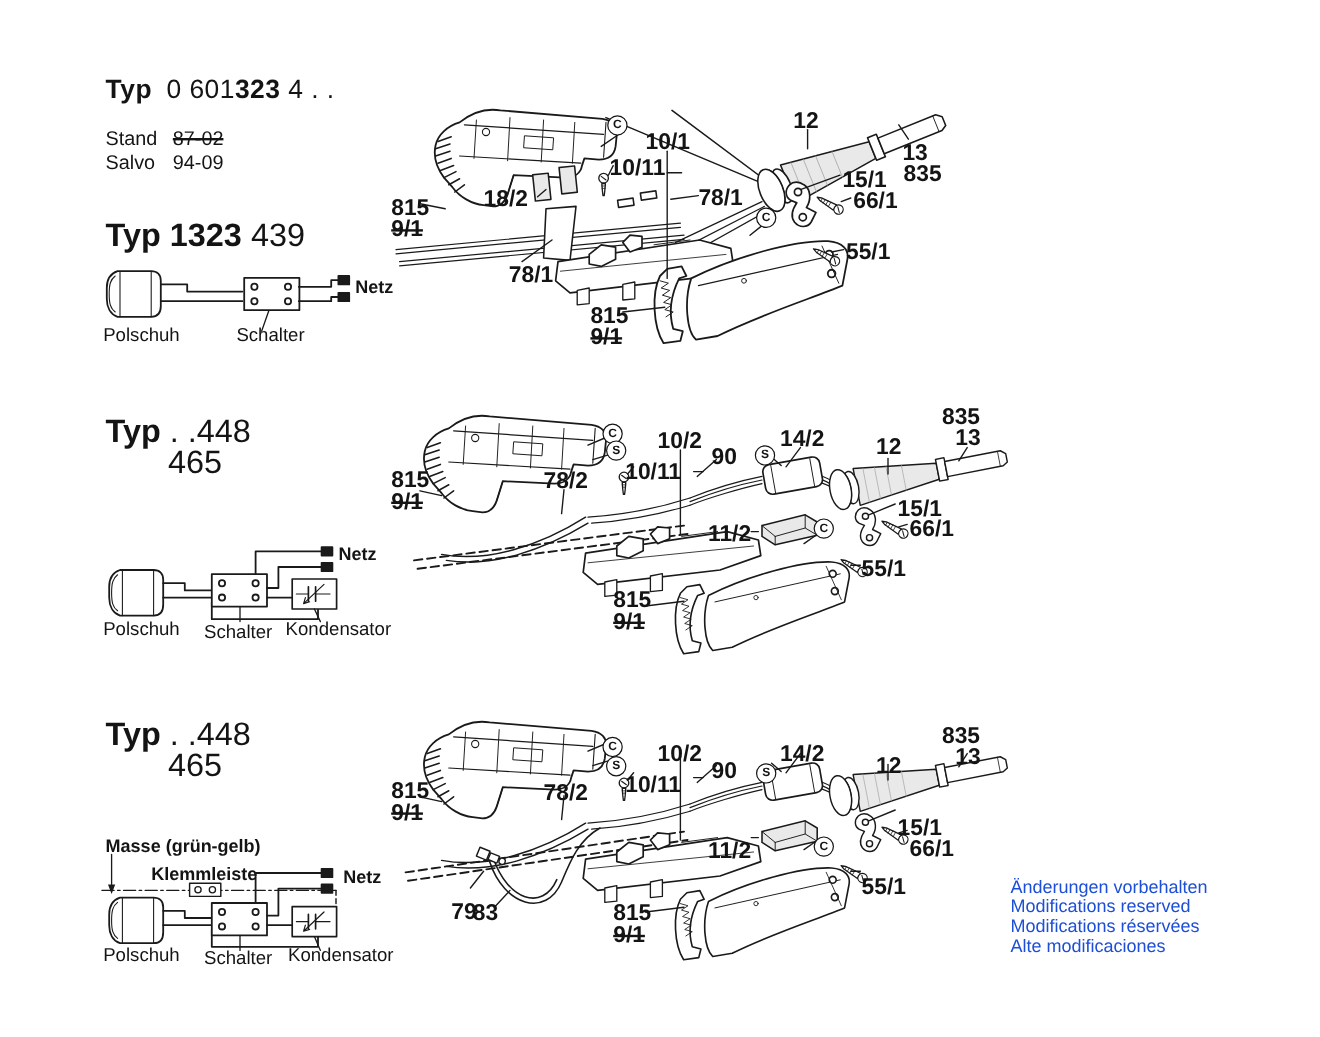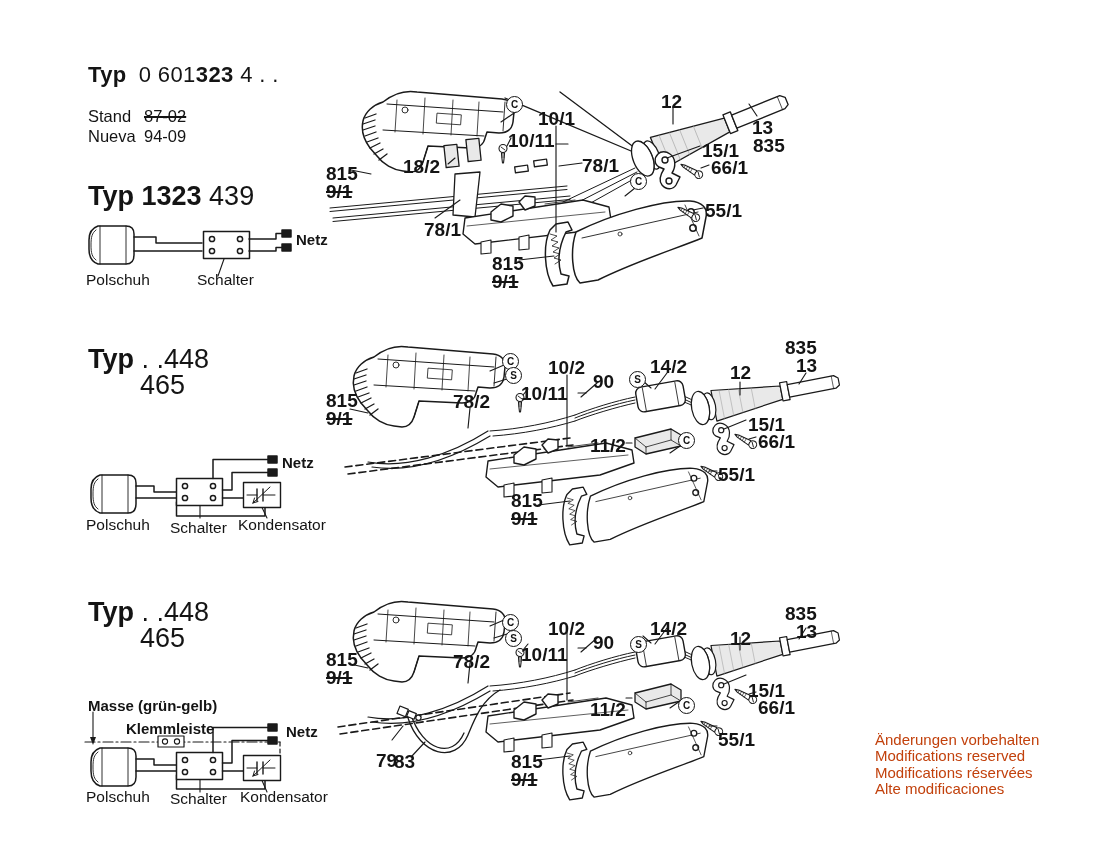--- a/index.html
+++ b/index.html
@@ -15,21 +15,21 @@
   .typline{position:absolute;font-size:27px;white-space:nowrap}
   .typline .l2{margin-left:52px;line-height:21px}
   .exec{position:absolute}
   .exec div{font-size:13.2px;font-weight:bold;line-height:14px;white-space:nowrap}
   .pl{position:absolute;font-size:19px;font-weight:bold;white-space:nowrap}
   .mark{position:absolute;width:15px;height:15px;border:1.5px solid #141414;border-radius:50%;
         font-size:10px;font-weight:bold;display:flex;align-items:center;justify-content:center;background:#fff}
   .wlabel{position:absolute;font-size:15.5px;white-space:nowrap}
   .netz{position:absolute;font-size:15px;font-weight:bold;white-space:nowrap}
   .small-b{position:absolute;font-size:15px;font-weight:bold;white-space:nowrap}
-  .footer{position:absolute;left:875px;top:732px;font-size:15px;line-height:16.4px;color:#c2410c}
+  .footer{position:absolute;left:842px;top:732px;font-size:15px;line-height:16.4px;color:#1d4ed8}
 </style>
 </head>
 <body>
 
 <div class="page">
 
 <svg width="0" height="0">
   <defs>
     <g id="sym-housing" stroke="#1a1a1a" stroke-width="1.5" fill="none" stroke-linecap="round" stroke-linejoin="round">
       <path d="M30 14 C20 17 12 24 10 33 C8 42 11 52 17 60 L24 68 C30 76 40 82 50 83 L58 84 C64 84 68 80 70 74 L75 58 L118 60 C126 60 131 56 132 50 L134 44 L146 45 C154 45 159 41 160 34 L161 24 C162 17 157 12 149 11 L64 4 C52 2 40 6 30 14 Z" fill="#fff"></path>
@@ -116,21 +116,21 @@
   </defs>
 </svg>
 
 <div class="h-title">
   <span class="b gap">Typ</span><span>0 601</span><span class="b">323</span> <span>4 . .</span>
 </div>
 <div class="meta" style="top:107px">
   <span class="lab">Stand</span><span class="strike">87-02</span>
 </div>
 <div class="meta" style="top:127px">
-  <span class="lab">Nueva</span><span>94-09</span>
+  <span class="lab">Salvo</span><span>94-09</span>
 </div>
 
 <div class="typline" style="left:88px;top:181px">
   <span class="b">Typ 1323</span> <span>439</span>
 </div>
 
 <svg style="left:80px;top:218px" width="255" height="80" viewBox="0 0 255 80">
   <g stroke="#1a1a1a" stroke-width="1.5" fill="none" stroke-linecap="round" stroke-linejoin="round">
     <use href="#sym-motor" transform="translate(6,5)"></use>
     <path d="M54 19 H76 V25 H122 M54 33 H122"></path>

